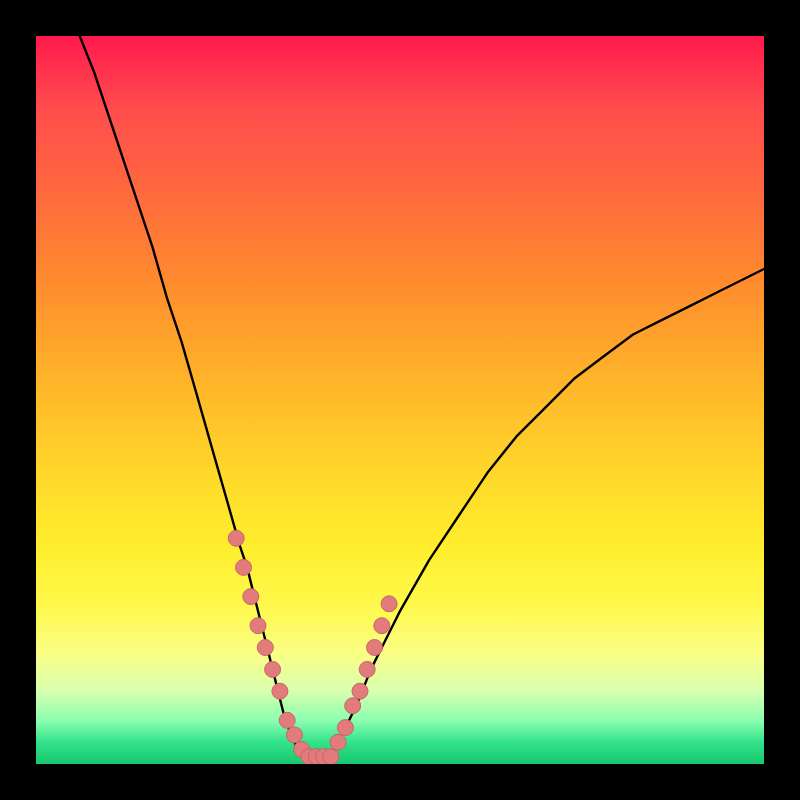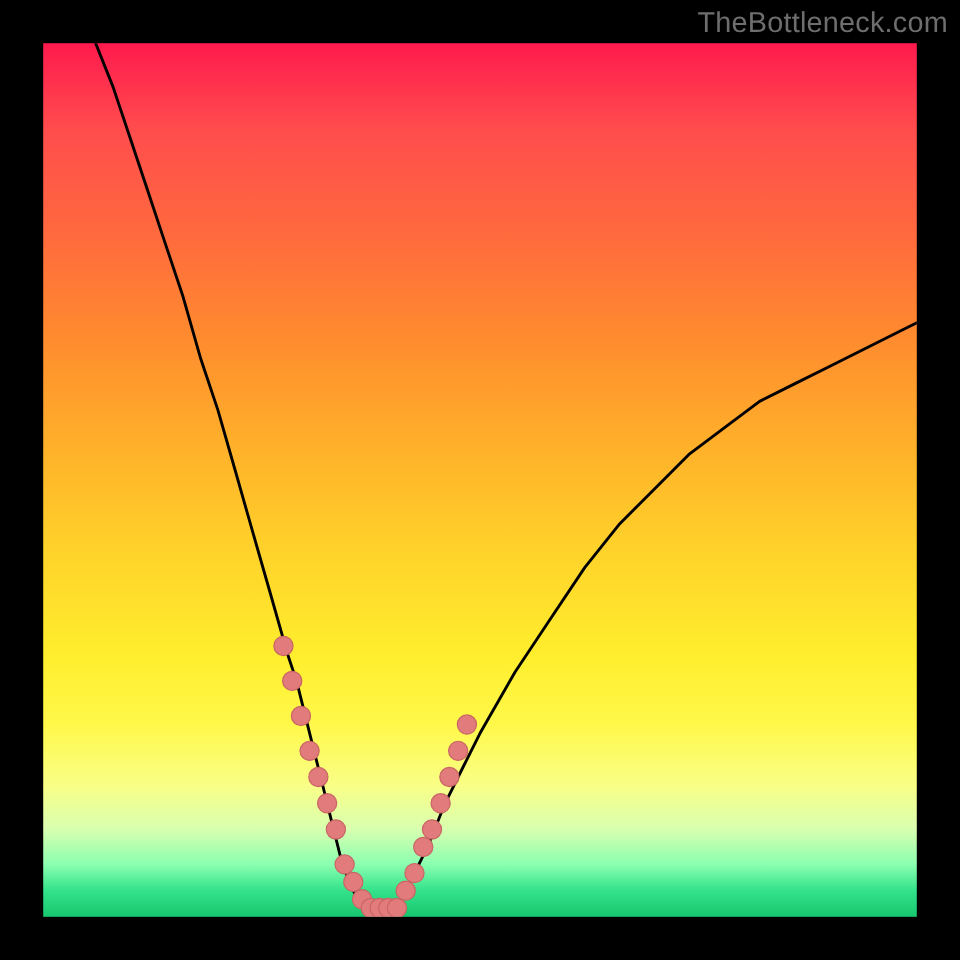--- a/index.html
+++ b/index.html
@@ -82,14 +82,13 @@
           <circle cx="309.4" cy="691.6" r="8" fill="#e27b7b" stroke="#c96565" stroke-width="1"></circle>
           <circle cx="316.7" cy="669.8" r="8" fill="#e27b7b" stroke="#c96565" stroke-width="1"></circle>
           <circle cx="324.0" cy="655.2" r="8" fill="#e27b7b" stroke="#c96565" stroke-width="1"></circle>
           <circle cx="331.2" cy="633.4" r="8" fill="#e27b7b" stroke="#c96565" stroke-width="1"></circle>
           <circle cx="338.5" cy="611.5" r="8" fill="#e27b7b" stroke="#c96565" stroke-width="1"></circle>
           <circle cx="345.8" cy="589.7" r="8" fill="#e27b7b" stroke="#c96565" stroke-width="1"></circle>
           <circle cx="353.1" cy="567.8" r="8" fill="#e27b7b" stroke="#c96565" stroke-width="1"></circle>
         </g>
     </svg>
   </div>
-  <div class="watermark">TheBottleneck.com</div>
 </div>
 
 </body></html>

